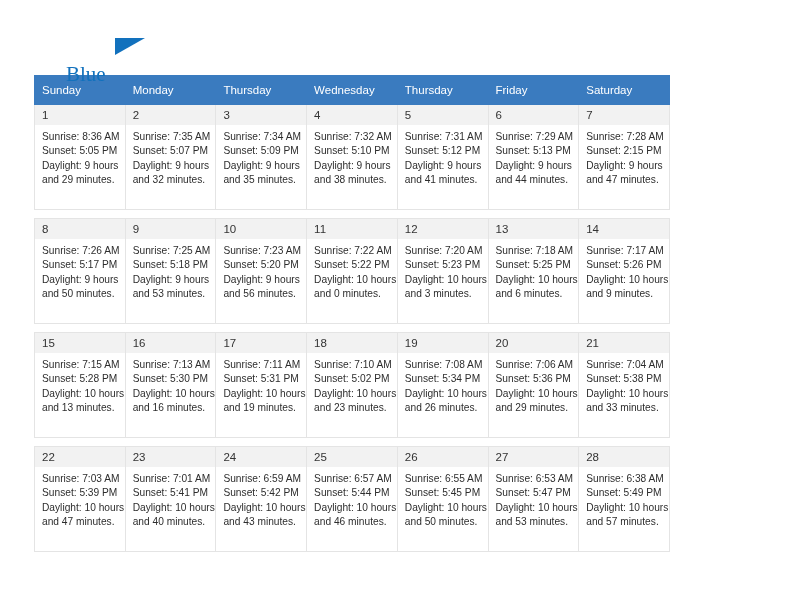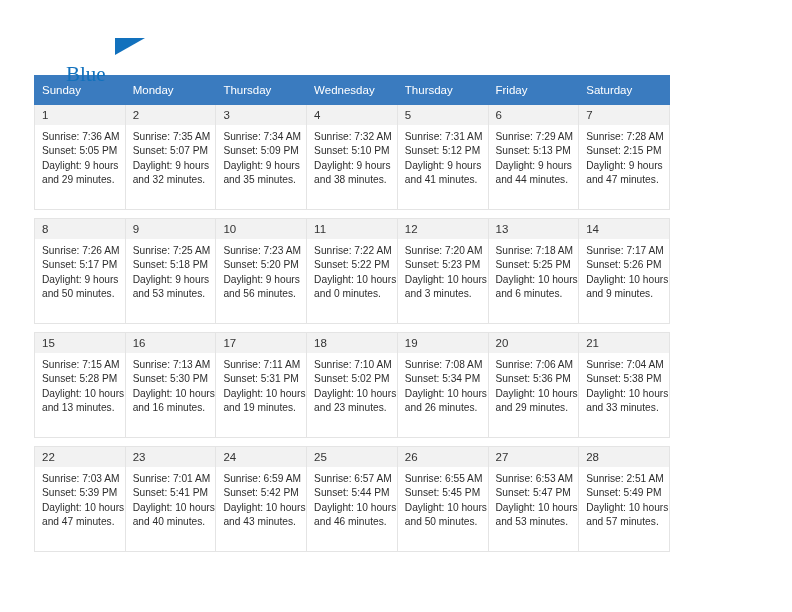--- a/index.html
+++ b/index.html
@@ -155,21 +155,21 @@
         <th>Friday</th>
         <th>Saturday</th>
       </tr>
     </thead>
     <tbody>
 
       <tr>
         <td>
           <div class="daynum">1</div>
           <div class="info">
-            <div>Sunrise: 7:36 AM</div>
+            <div>Sunrise: 8:36 AM</div>
             <div>Sunset: 5:05 PM</div>
             <div>Daylight: 9 hours</div>
             <div>and 29 minutes.</div>
           </div>
         </td>
         <td>
           <div class="daynum">2</div>
           <div class="info">
             <div>Sunrise: 7:35 AM</div>
             <div>Sunset: 5:07 PM</div>
@@ -416,21 +416,21 @@
           <div class="info">
             <div>Sunrise: 6:53 AM</div>
             <div>Sunset: 5:47 PM</div>
             <div>Daylight: 10 hours</div>
             <div>and 53 minutes.</div>
           </div>
         </td>
         <td>
           <div class="daynum">28</div>
           <div class="info">
-            <div>Sunrise: 2:51 AM</div>
+            <div>Sunrise: 6:38 AM</div>
             <div>Sunset: 5:49 PM</div>
             <div>Daylight: 10 hours</div>
             <div>and 57 minutes.</div>
           </div>
         </td>
       </tr>
 
     </tbody>
   </table>
 

